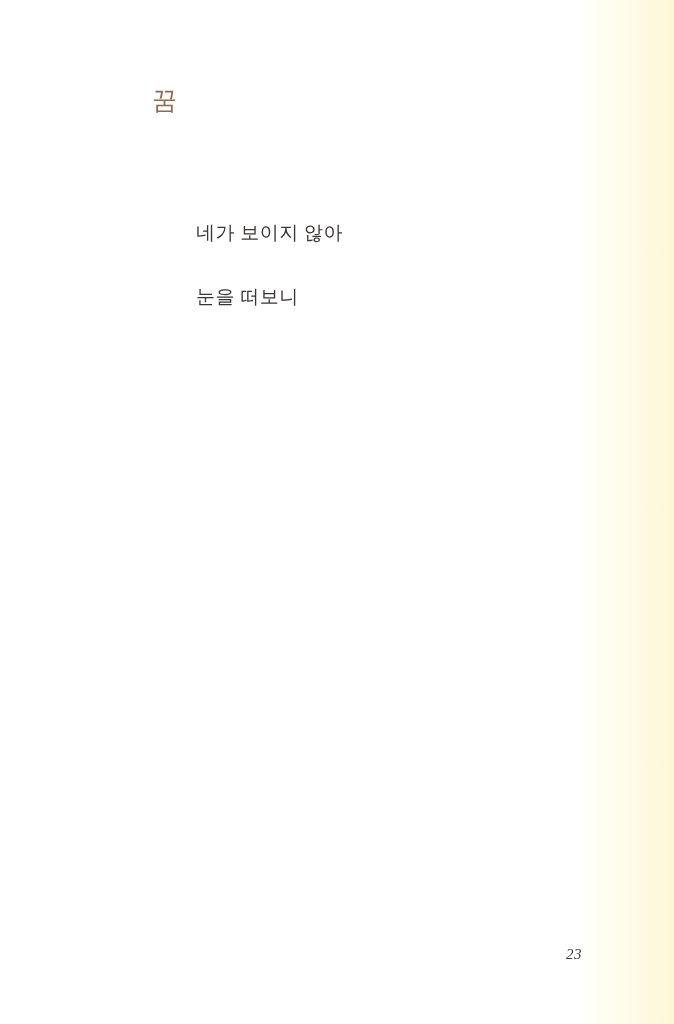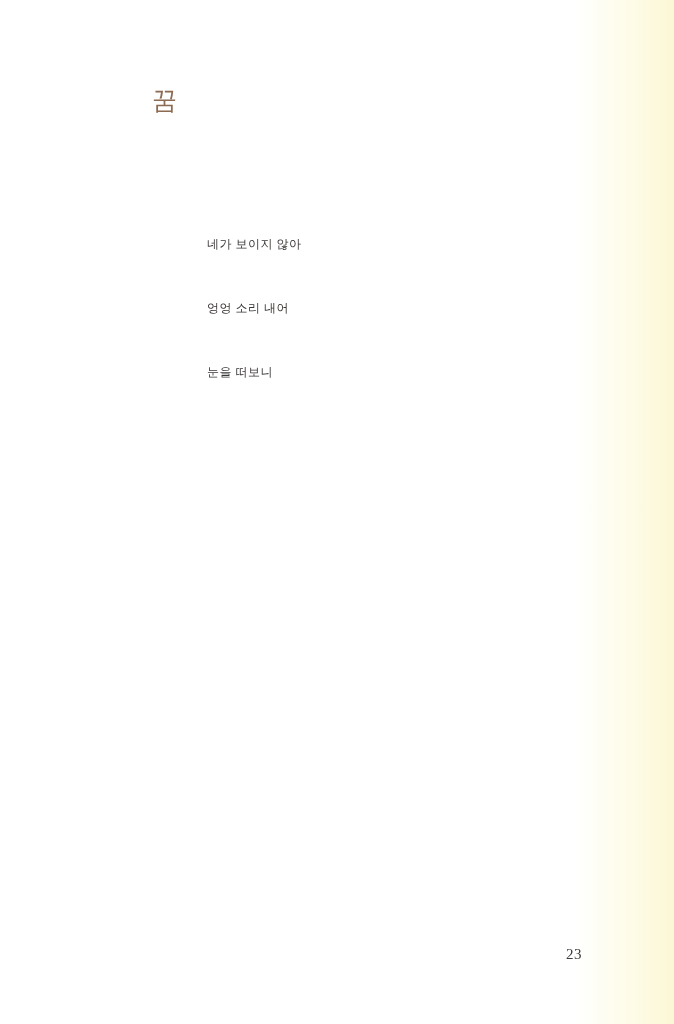--- a/index.html
+++ b/index.html
@@ -40,51 +40,51 @@
     top: 212px;
     width: 420px;
   }
   .stanza {
     margin: 0 0 22px 0;
   }
   .stanza:last-child {
     margin-bottom: 0;
   }
   .poem-line {
-    margin: 11px;
-    font-size: 12px;
+    margin: 0;
+    font-size: 19px;
     line-height: 42px;
     letter-spacing: 0.5px;
     color: #3a3634;
     white-space: nowrap;
   }
   .page-number {
     position: absolute;
     left: 566px;
     top: 946px;
     font-size: 15px;
     letter-spacing: 0.5px;
     color: #3c3c3c;
+    font-style: italic;
   }
 </style>
 </head>
 <body>
 
 <div class="page">
 
   <h1 class="poem-title">꿈</h1>
 
   <div class="poem">
 
     <div class="stanza">
       <p class="poem-line">네가 보이지 않아</p>
     </div>
 
     <div class="stanza">
-      <p class="poem-line">엉엉 소리 내어</p>
     </div>
 
     <div class="stanza">
       <p class="poem-line">눈을 떠보니</p>
     </div>
 
   </div>
 
   <div class="page-number">23</div>
 

